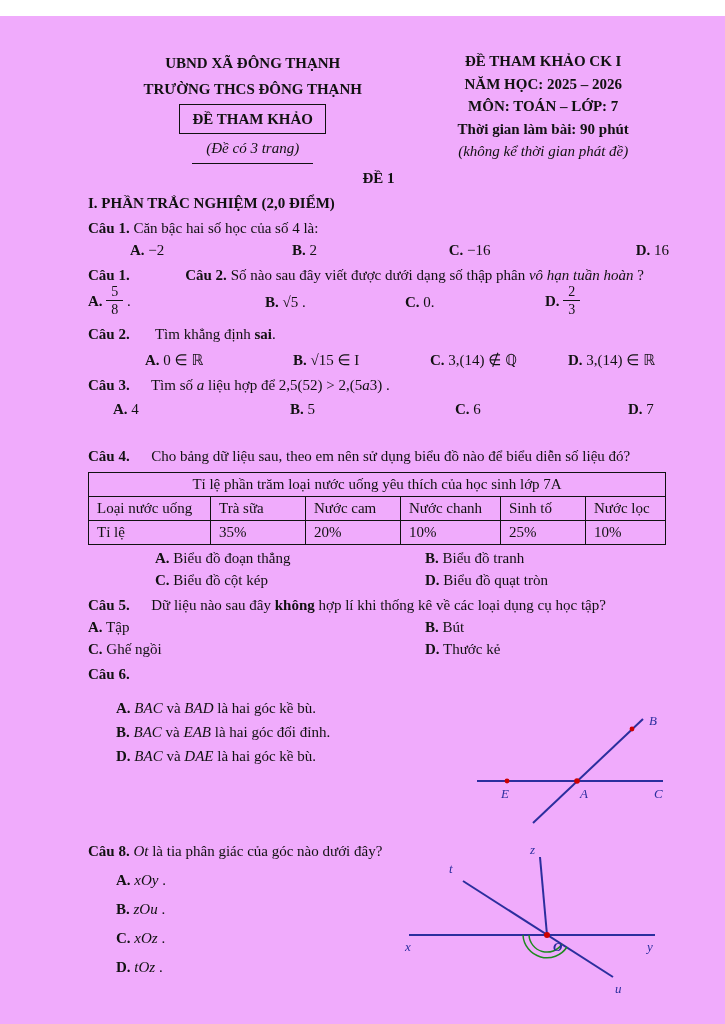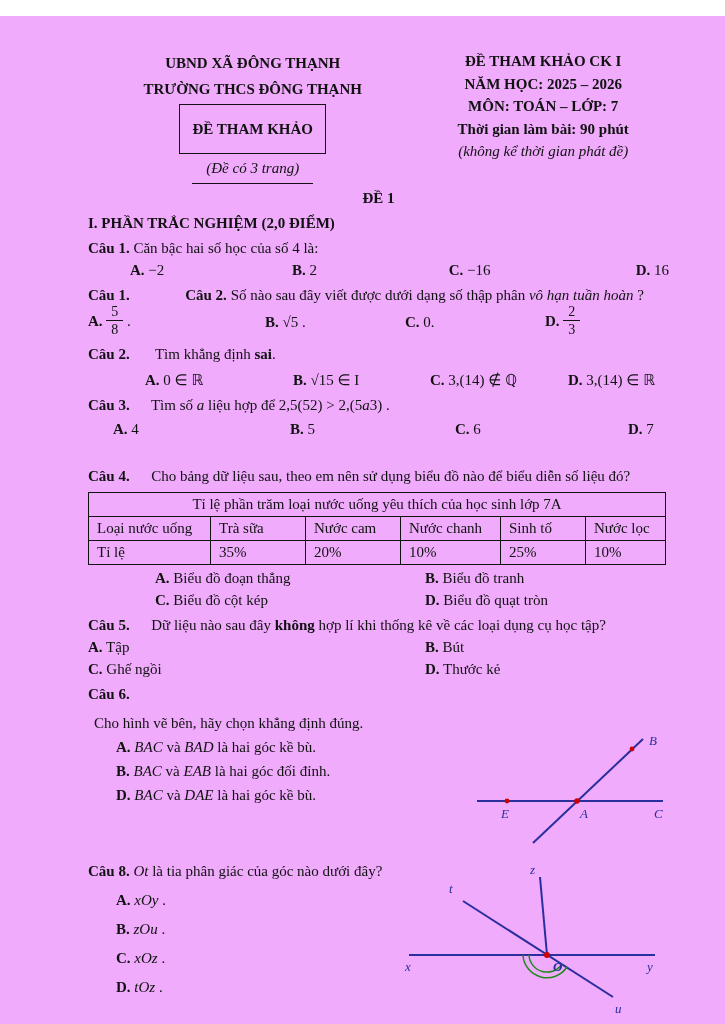--- a/index.html
+++ b/index.html
@@ -10,21 +10,21 @@
     padding:34px 56px 0 88px; overflow:hidden; position:relative;
   }
   .b { font-weight:bold; }
   .bi { font-weight:normal; font-style:italic; }
   .mi { font-style:italic; }
 
   
   .header { display:flex; }
   .hleft { width:330px; text-align:center; line-height:1.75; }
   .hright { width:252px; margin-left:auto; text-align:center; line-height:1.5; }
-  .boxed { display:inline-block; border:1.5px solid #111; padding:11px 12px; margin:1px 0; }
+  .boxed { display:inline-block; border:1.5px solid #111; padding:1px 12px; margin:1px 0; }
   .underlined { display:inline-block; border-bottom:1.2px solid #111; padding:0 14px 2px; }
 
   .examtitle { text-align:center; font-weight:bold; margin-top:6px; }
   .sectitle { font-weight:bold; margin-top:8px; }
   .qline { margin-top:8px; }
 
   
   .optrow { display:flex; margin-top:5px; }
   .q1opts { margin-left:42px;justify-content:space-between; }
   .q1opts .c1 { width:140px; } .q1opts .c2 { width:135px; } .q1opts .c3 { width:165px; }
@@ -195,21 +195,20 @@
     <span class="cB"><span class="b">B.</span> <span>Bút</span></span>
   </div>
   <div class="twocol">
     <span class="cA"><span class="b">C.</span> <span>Ghế ngồi</span></span>
     <span class="cB"><span class="b">D.</span> <span>Thước kẻ</span></span>
   </div>
 
   <div class="qline b">Câu 6.</div>
   <div class="figrow">
     <div class="fleft">
-      <div class="qtext6">Cho hình vẽ bên, hãy chọn khẳng định đúng.</div>
       <div class="optline"><span class="b">A.</span> <span class="mi">BAC</span><span> và </span><span class="mi">BAD</span><span> là hai góc kề bù.</span></div>
       <div class="optline"><span class="b">B.</span> <span class="mi">BAC</span><span> và </span><span class="mi">EAB</span><span> là hai góc đối đỉnh.</span></div>
       <div class="optline"><span class="b">D.</span> <span class="mi">BAC</span><span> và </span><span class="mi">DAE</span><span> là hai góc kề bù.</span></div>
     </div>
     <div class="fright">
       <svg width="198" height="118" viewBox="0 0 198 118" style="margin-top:18px;">
         <line x1="6" y1="70" x2="192" y2="70" class="fl"></line>
         <line x1="172" y1="8" x2="62" y2="112" class="fl"></line>
         <circle cx="106" cy="70" r="2.8" class="fd"></circle>
         <circle cx="36" cy="70" r="2.4" class="fd"></circle>

